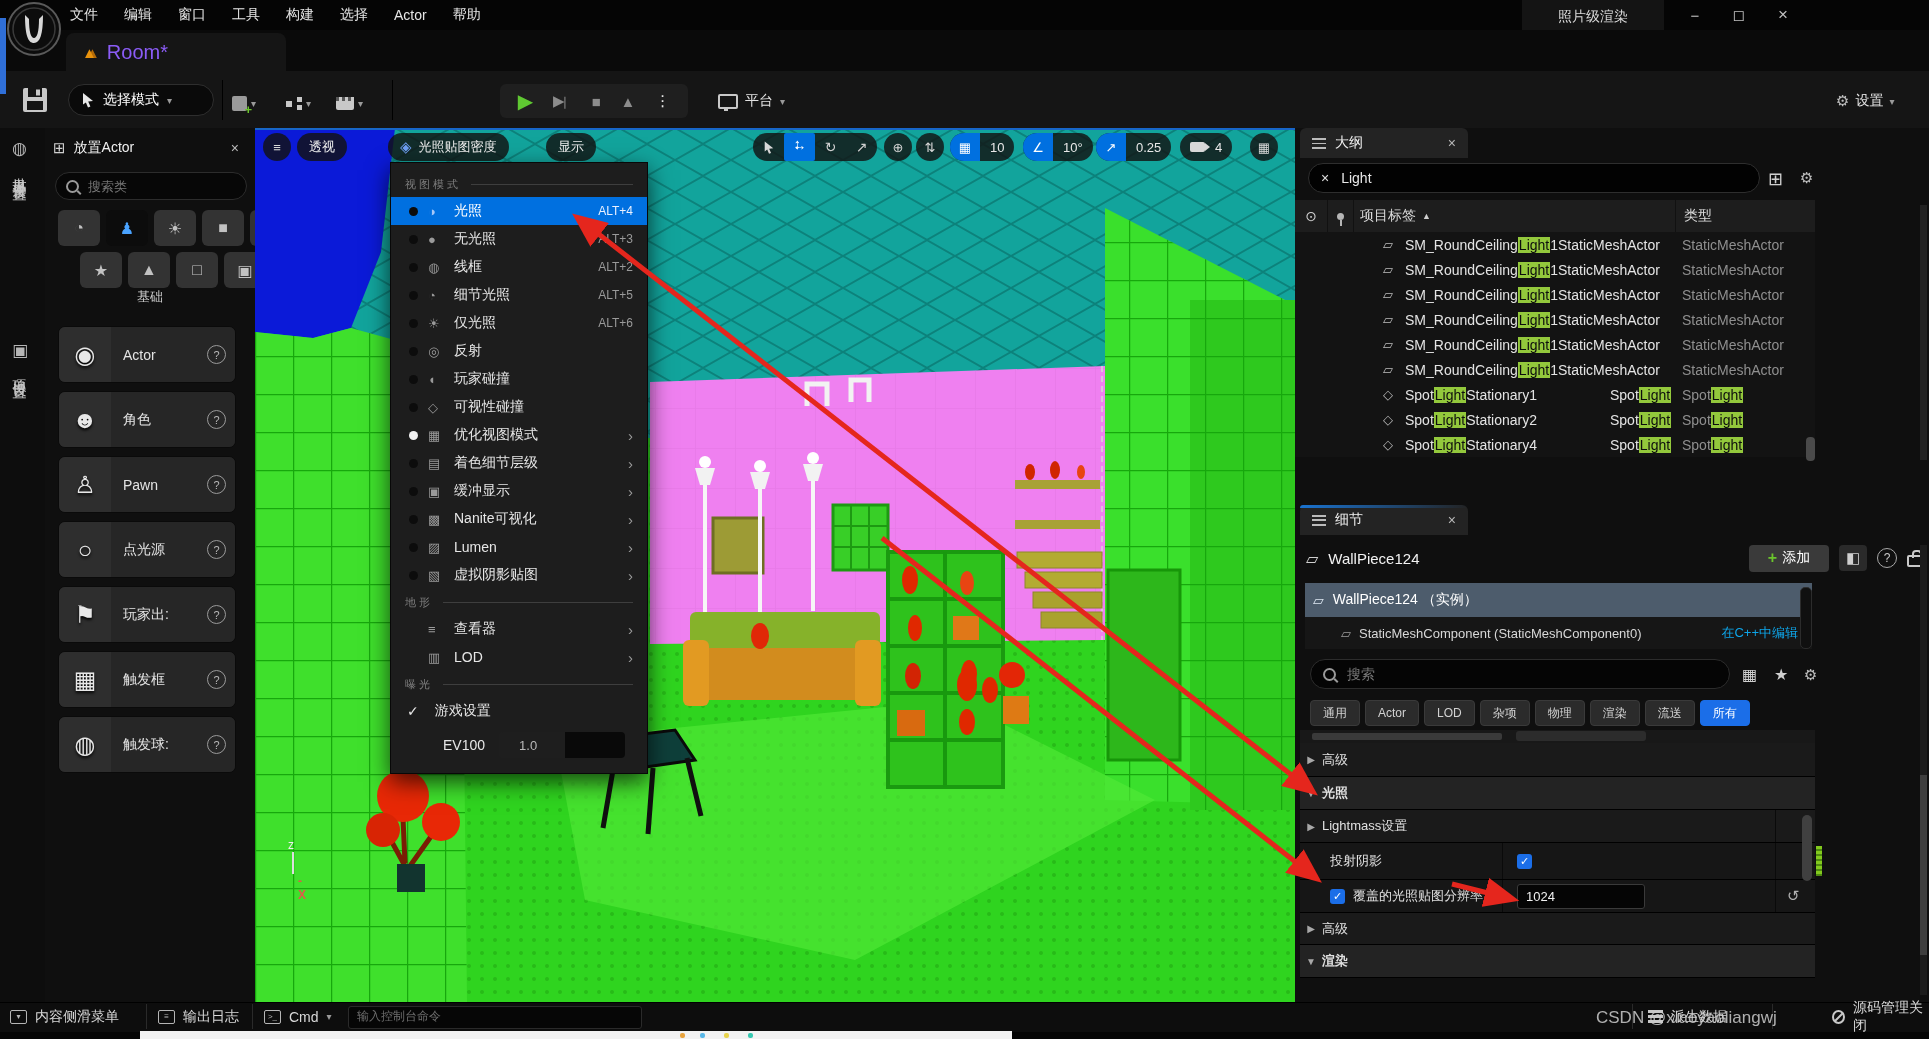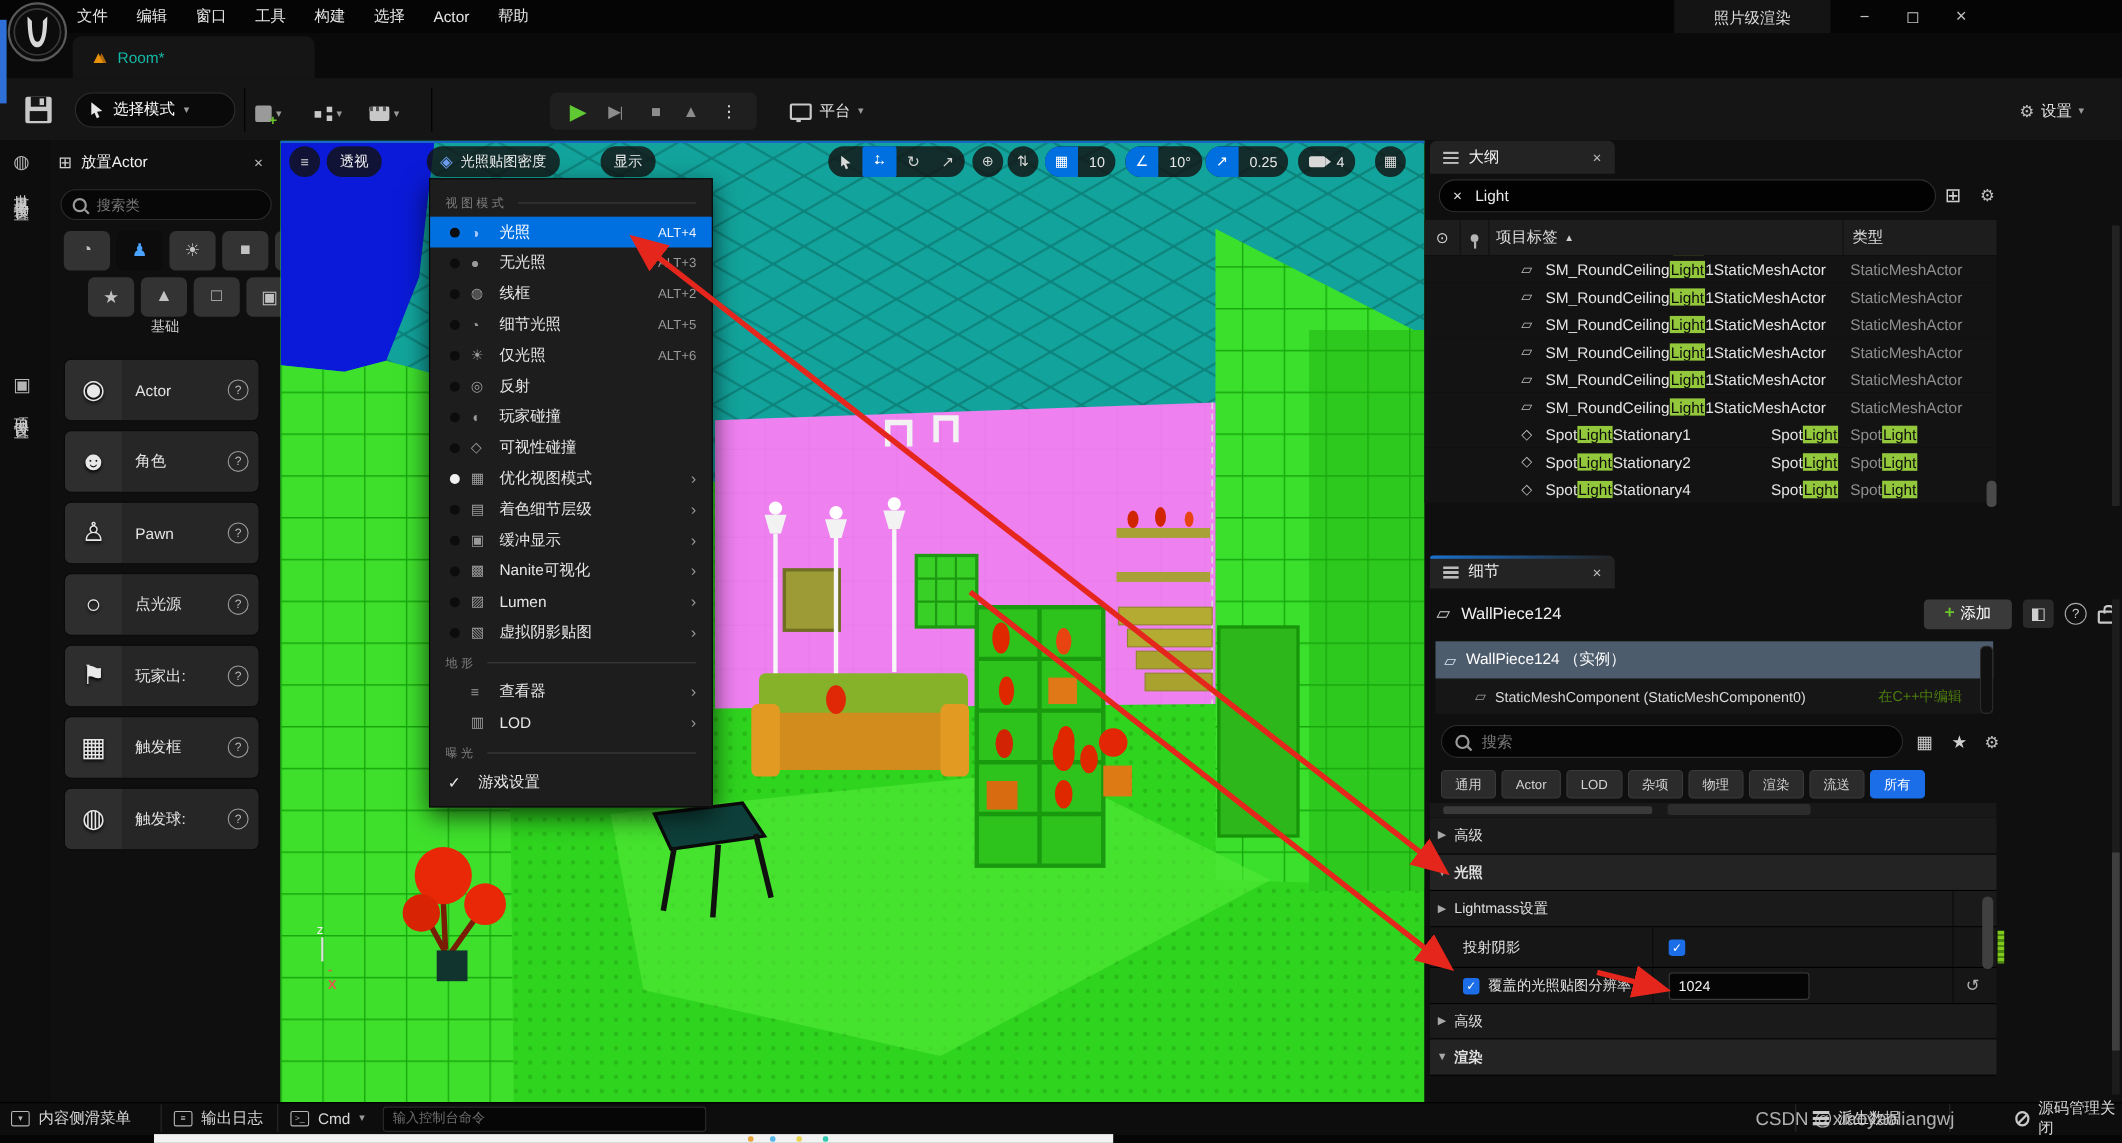--- a/index.html
+++ b/index.html
@@ -15,21 +15,21 @@
   #photoreal{left:1522px;top:0;width:142px;height:34px;background:#141414;color:#dcdcdc;
      display:flex;align-items:center;justify-content:center;font-size:14px;}
   .winctl{top:2px;width:34px;height:26px;display:flex;align-items:center;justify-content:center;
      color:#c0c0c0;font-size:15px;}
   #win-min{left:1678px;} #win-restore{left:1722px;} #win-close{left:1766px;font-size:17px;}
   
   #tabrow{left:0;top:30px;width:1929px;height:41px;background:#0a0a0a;}
   #leveltab{left:66px;top:33px;width:220px;height:38px;background:#151515;border-radius:8px 8px 0 0;
      display:flex;align-items:center;gap:10px;padding-left:16px;box-sizing:border-box;}
   #leveltab .tico{color:#e8920c;font-size:15px;text-shadow:3px 0 0 #b36a08;}
-  #leveltab .tlabel{color:#14b8a6;font-size:14px;}
+  #leveltab .tlabel{color:#8b5cf6;font-size:20px;}
   
   #toolbar{left:0;top:71px;width:1929px;height:57px;background:#151515;border-bottom:1px solid #000;}
   #save-btn{left:20px;top:86px;width:30px;height:28px;}
   #selectmode{left:68px;top:84px;width:146px;height:32px;background:#0a0a0a;border:1px solid #2e2e2e;
      border-radius:16px;display:flex;align-items:center;gap:8px;padding:0 12px;box-sizing:border-box;font-size:14px;color:#fff;}
   .vsep{top:80px;width:1px;height:40px;background:#000;}
   .drop{color:#9a9a9a;font-size:10px;}
   #add-actor-btn{left:232px;top:88px;}
   #blueprint-btn{left:286px;top:88px;}
   #cinematic-btn{left:336px;top:88px;}
@@ -153,21 +153,21 @@
      background:linear-gradient(90deg,#1a73d0,rgba(26,115,208,0));border-radius:6px 0 0 0;}
   #dt-head{left:1306px;top:540px;width:616px;height:36px;display:flex;align-items:center;gap:10px;color:#f2f2f2;font-size:15px;}
   #dt-add{margin-left:auto;width:80px;height:27px;background:#3a3a3a;border-radius:4px;display:flex;align-items:center;
      justify-content:center;gap:5px;color:#fff;font-size:14px;}
   #dt-add .plus{color:#6bc52c;font-weight:bold;font-size:16px;}
   .hd-ico{width:28px;height:26px;display:flex;align-items:center;justify-content:center;color:#cfcfcf;font-size:15px;background:#2a2a2a;border-radius:4px;}
   #dt-instance{left:1305px;top:583px;width:507px;height:34px;background:#4d5c6c;display:flex;align-items:center;gap:9px;
      padding-left:8px;box-sizing:border-box;color:#fff;font-size:14px;}
   #dt-comp{left:1305px;top:617px;width:507px;height:32px;background:#161616;display:flex;align-items:center;gap:8px;
      padding-left:36px;box-sizing:border-box;color:#d8d8d8;font-size:13px;}
-  #dt-comp .cpp{margin-left:auto;margin-right:28px;color:#4d7c0f;}
+  #dt-comp .cpp{margin-left:auto;margin-right:14px;color:#0ea5e9;}
   #dt-comp-scroll{left:1800px;top:587px;width:10px;height:60px;background:#101010;border:1px solid #2c2c2c;border-radius:5px;}
   #dt-search{left:1310px;top:659px;width:420px;height:30px;background:#050505;border:1px solid #2c2c2c;border-radius:15px;
      display:flex;align-items:center;gap:9px;padding:0 12px;box-sizing:border-box;}
   #dt-search input{background:transparent;border:0;outline:0;color:#dcdcdc;width:300px;font-size:14px;}
   #dt-search input::placeholder{color:#777;}
   #dt-grid-ico{left:1742px;top:665px;color:#cfcfcf;font-size:16px;}
   #dt-star-ico{left:1774px;top:665px;color:#cfcfcf;font-size:16px;}
   #dt-gear-ico{left:1804px;top:666px;}
   #dt-chips{left:1310px;top:700px;display:flex;gap:5px;justify-content:flex-end;}
   .chip{height:24px;background:#2b2b2b;border:1px solid #3a3a3a;border-radius:4px;display:flex;align-items:center;
@@ -724,20 +724,24 @@
         </div>
       </div>
     <div class="vm-sec">
         <span>曝光</span>
         <span class="line"></span>
       </div>
     <div id="vm-check">
       <span>✓</span>
       <span>游戏设置</span>
     </div>
+    <div id="vm-ev">
+      <span>EV100</span>
+      <span id="ev-input">1.0</span>
+    </div>
   </div>
 
 
   <div class="abs" id="axis">
     <span class="zl">z</span>
     <span class="stem"></span>
     <span class="xl">-X</span>
   </div>
 
   <div class="abs" id="rightpanel"></div>

